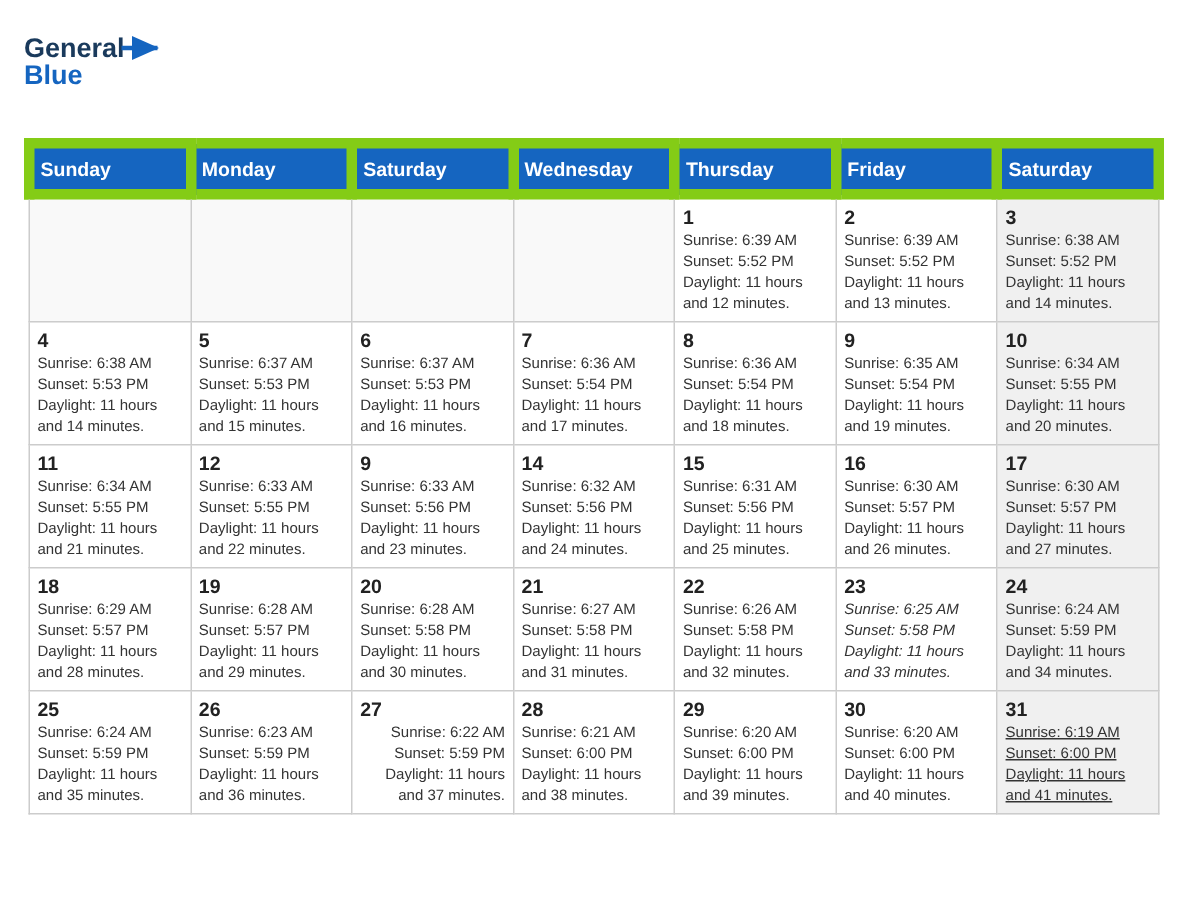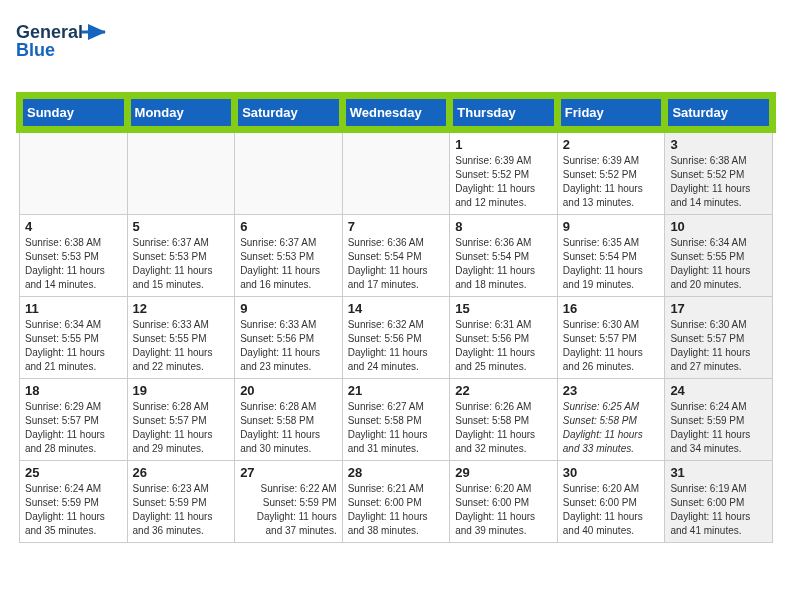--- a/index.html
+++ b/index.html
@@ -330,20 +330,20 @@
         </td>
         <td>
           <span class="day-num">30</span>
           <div class="day-info" style="white-space: pre-line;">Sunrise: 6:20 AM
 Sunset: 6:00 PM
 Daylight: 11 hours
 and 40 minutes.</div>
         </td>
         <td class="shaded">
           <span class="day-num">31</span>
-          <div class="day-info" style="white-space: pre-line;">Sunrise: 6:19 AM
+          <div class="day-info" style="white-space: pre-line; text-decoration: underline;">Sunrise: 6:19 AM
 Sunset: 6:00 PM
 Daylight: 11 hours
 and 41 minutes.</div>
         </td>
       </tr>
     </tbody>
 </table>
 
 </body></html>

